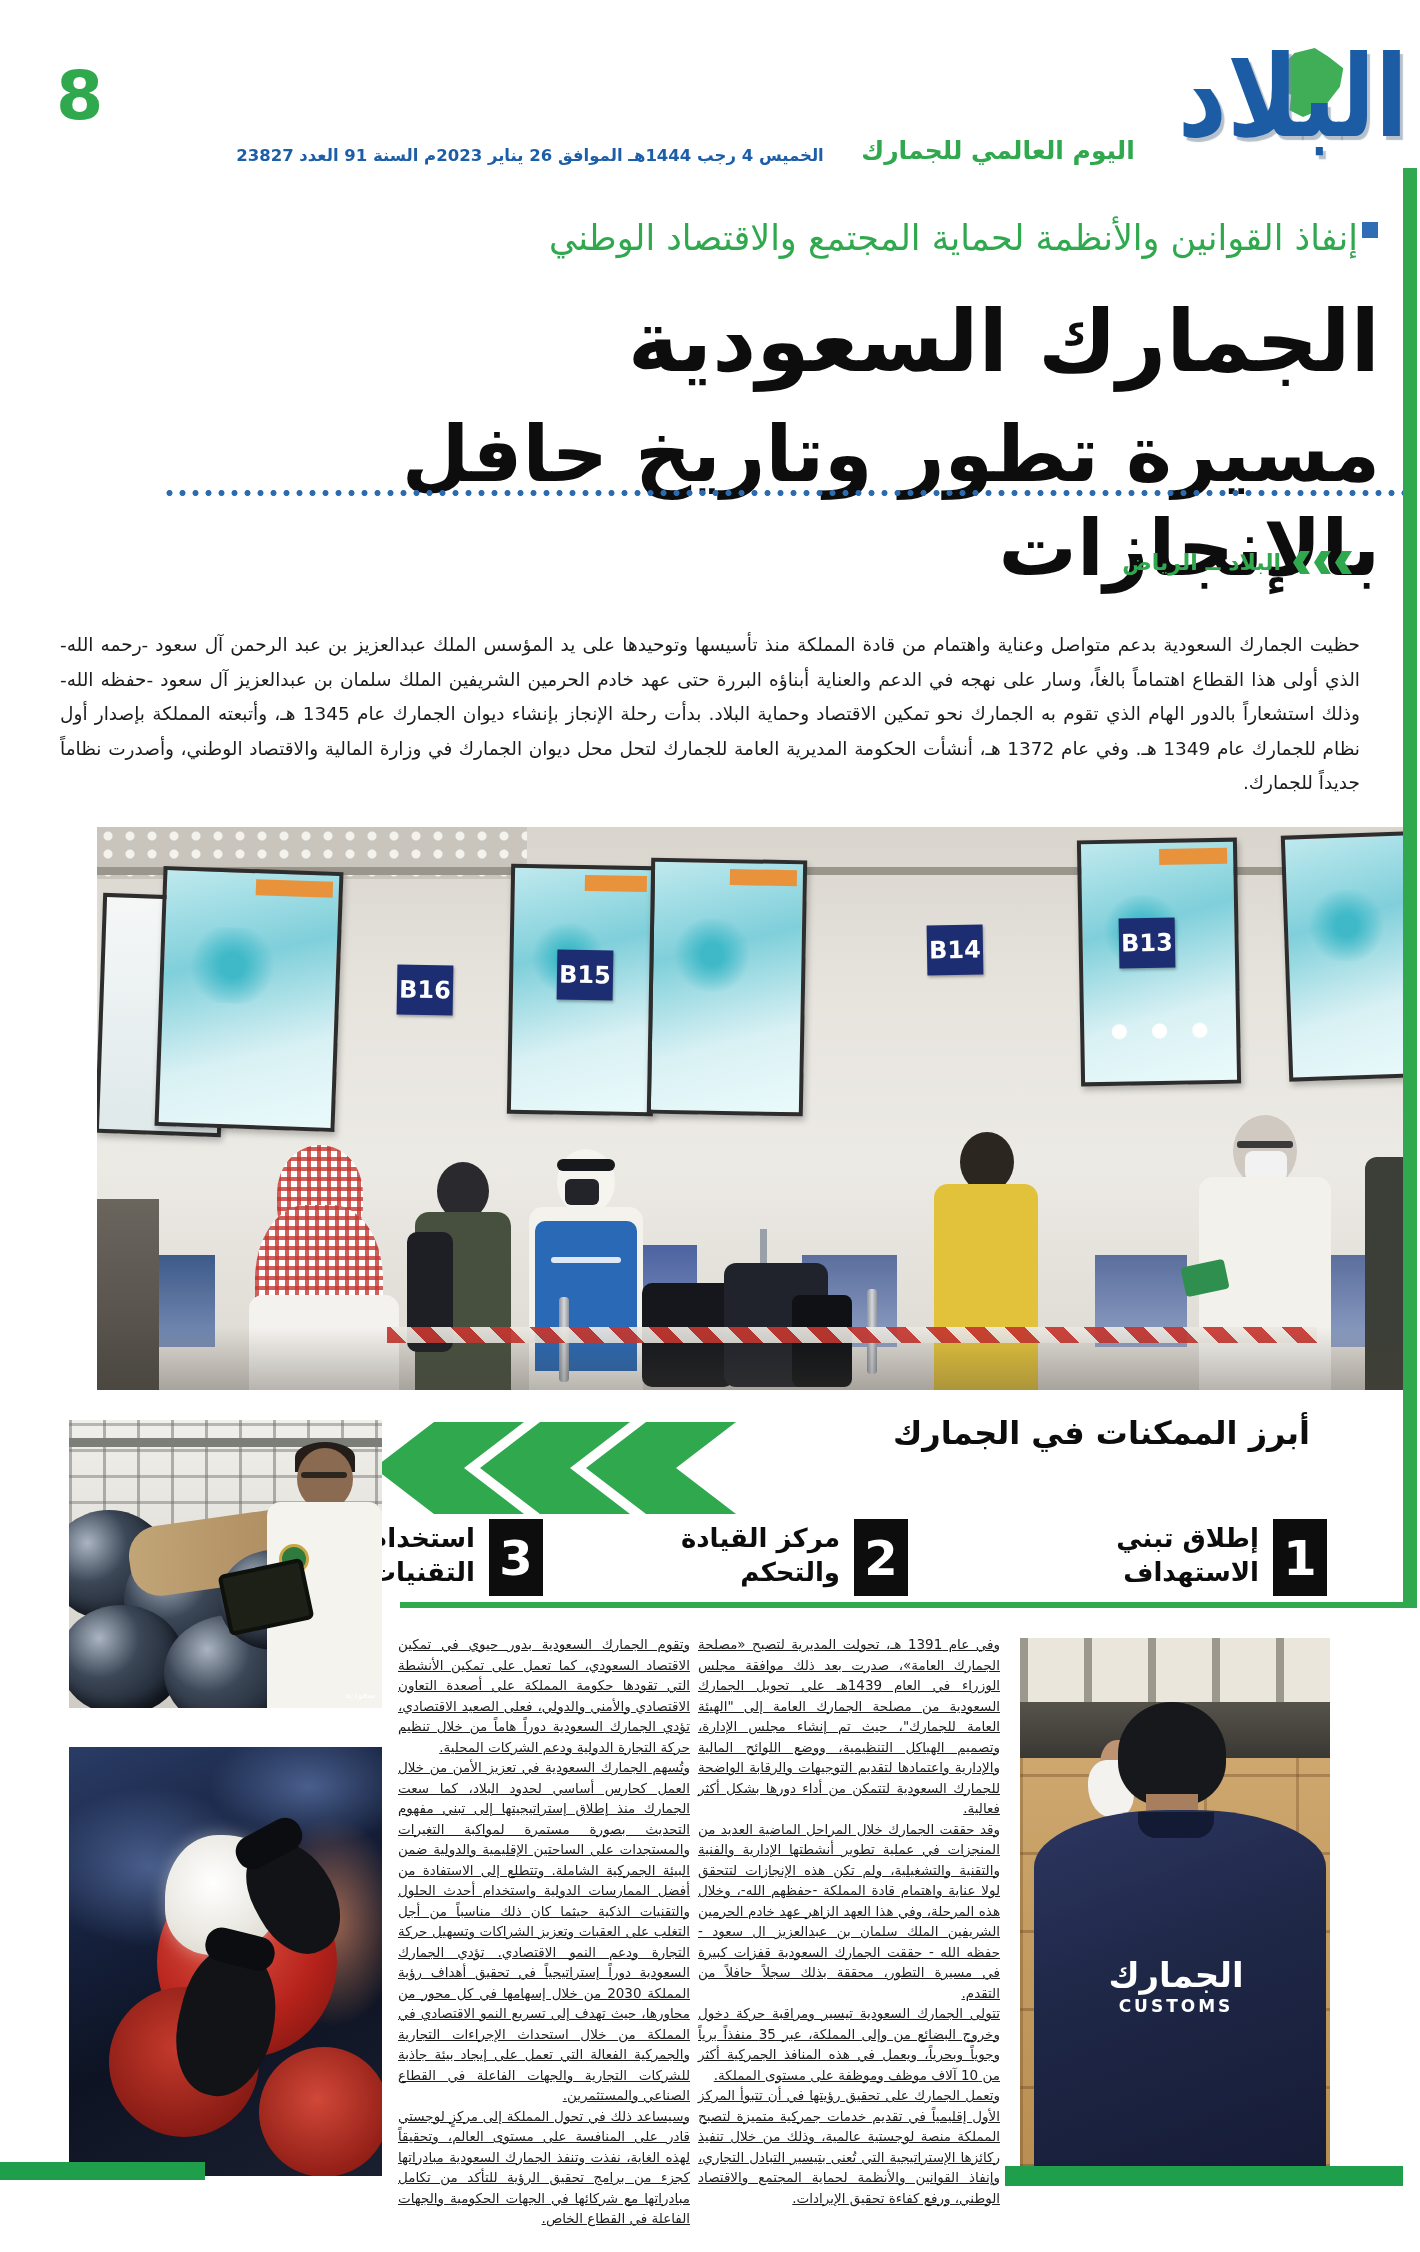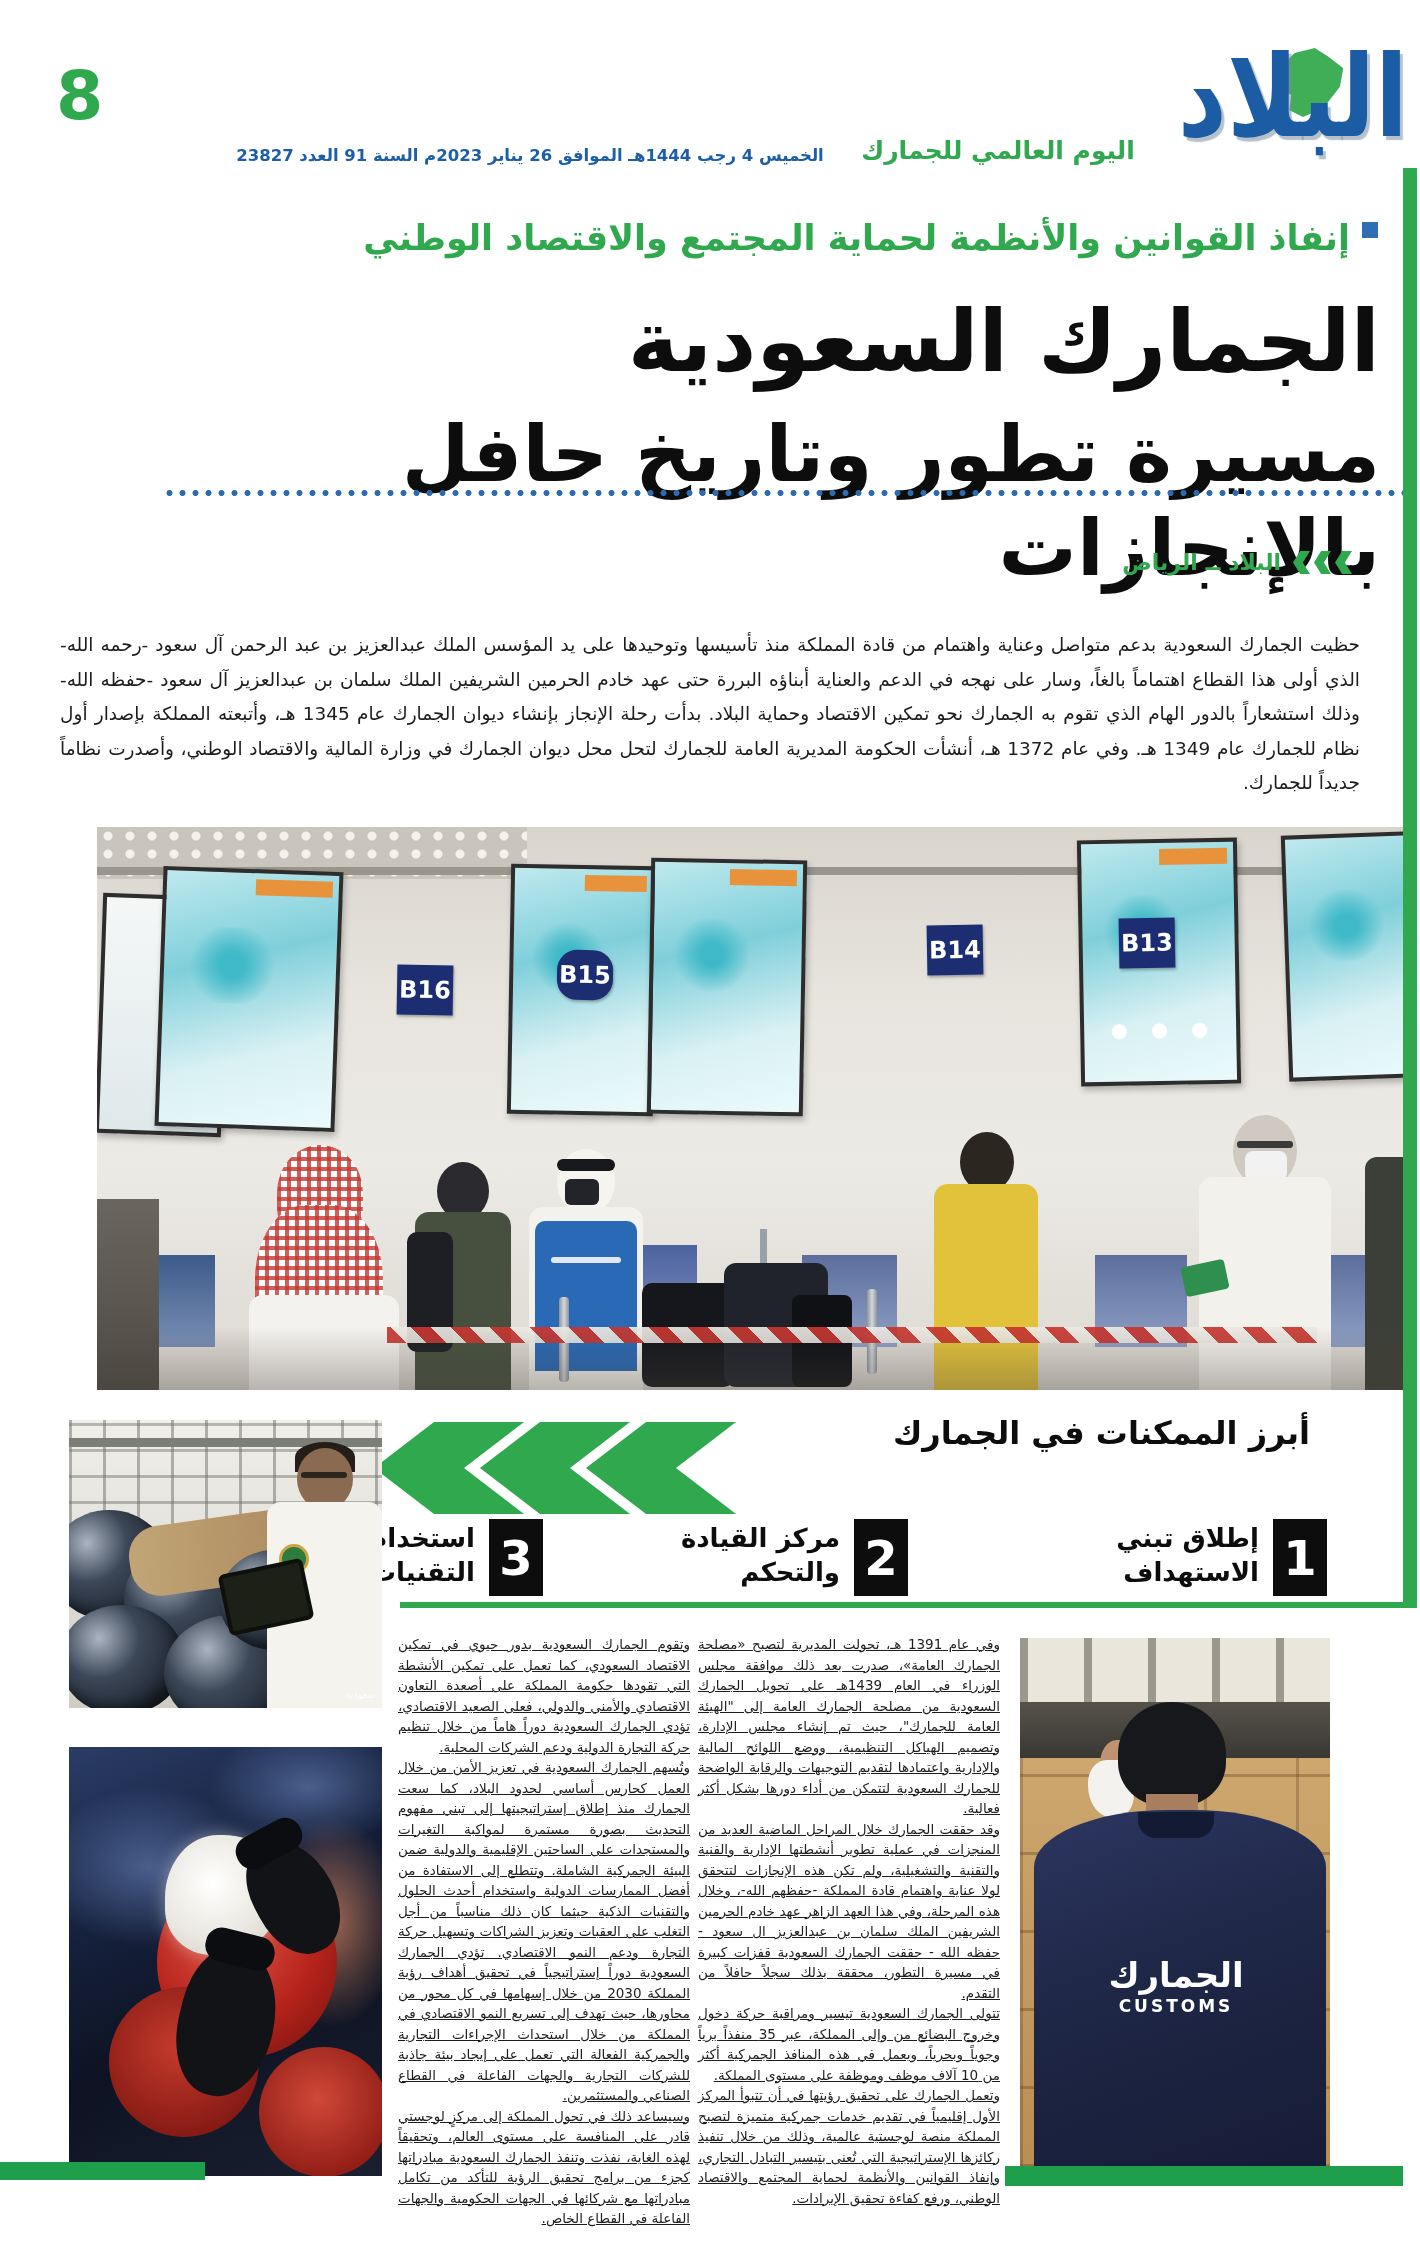--- a/index.html
+++ b/index.html
@@ -7,21 +7,21 @@
   .abs{position:absolute;}
   
   #page-number{left:56px;top:62px;font-size:68px;font-weight:bold;color:#2fa84e;line-height:1;}
   #date-line{left:230px;top:146px;width:600px;font-size:16.5px;font-weight:bold;color:#1c5ea8;direction:rtl;text-align:center;}
   #edition-label{left:858px;top:136px;width:280px;font-size:25px;font-weight:bold;color:#2fa84e;text-align:center;}
   #logo{left:1148px;top:28px;width:260px;height:140px;}
   #logo-map{position:absolute;left:118px;top:14px;width:84px;height:86px;z-index:0;}
   #logo-text{position:absolute;right:0;top:8px;font-size:96px;font-weight:bold;color:#1b5ca5;line-height:1.1;transform:scaleY(1.18);transform-origin:top right;text-shadow:3px 3px 1px rgba(120,140,160,.55);z-index:1;}
   
   #kicker-square{left:1362px;top:222px;width:16px;height:16px;background:#2f6db5;}
-  #kicker{right:70px;top:218px;width:1280px;font-size:35px;font-weight:bold;color:#2fa84e;text-align:right;}
+  #kicker{right:62px;top:218px;width:1280px;font-size:35px;font-weight:normal;color:#2fa84e;text-align:right;}
   #headline-1{right:40px;top:290px;width:1340px;font-size:86px;font-weight:bold;color:#0d0d0d;text-align:right;line-height:1.2;}
   #headline-2{right:40px;top:408px;width:1340px;font-size:78px;font-weight:bold;color:#0d0d0d;text-align:right;line-height:1.2;}
   #dotted-rule{left:163px;top:488px;width:1246px;height:10px;background-image:radial-gradient(circle,#2b6cb0 2.6px,rgba(0,0,0,0) 3.4px);background-size:13px 10px;background-repeat:repeat-x;background-position:left center;}
   #byline-row{right:68px;top:550px;display:flex;flex-direction:row;align-items:center;gap:10px;direction:rtl;}
   .chv-mini{width:17px;height:23px;background:#2fa84e;clip-path:polygon(100% 0,42% 0,0 50%,42% 100%,100% 100%,58% 50%);margin-left:-6px;}
   #byline-text{font-size:22px;font-weight:bold;color:#2fa84e;margin-right:8px;}
   #lead{right:60px;top:628px;width:1300px;font-size:18.5px;line-height:34.5px;color:#1c1c1c;text-align:justify;direction:rtl;font-weight:500;margin-left:24px;}
   
   .ph{position:absolute;overflow:hidden;}
   
@@ -33,21 +33,21 @@
   .screen .blob{position:absolute;left:12%;top:22%;width:55%;height:30%;background:radial-gradient(circle,#3fb9c8 20%,rgba(63,185,200,0) 70%);}
   .screen .icons{position:absolute;left:10%;bottom:12%;width:80%;height:18%;background-image:radial-gradient(circle,#ffffff 7px,rgba(0,0,0,0) 8px);background-size:33% 100%;}
   #scr1{left:2px;top:68px;width:118px;height:232px;background:linear-gradient(#f5f7f7,#dfe9ea);transform:rotate(2deg);}
   #scr2{left:62px;top:42px;width:172px;height:252px;transform:rotate(2deg);}
   #scr3{left:412px;top:38px;width:138px;height:242px;transform:rotate(1deg);}
   #scr4{left:552px;top:32px;width:148px;height:248px;transform:rotate(1deg);}
   #scr5{left:982px;top:12px;width:152px;height:238px;transform:rotate(-1deg);}
   #scr6{left:1188px;top:6px;width:148px;height:238px;transform:rotate(-2deg);}
   .gate{position:absolute;width:56px;height:50px;background:#1d2d72;color:#fff;font-weight:bold;font-size:24px;display:flex;align-items:center;justify-content:center;font-family:"DejaVu Sans",sans-serif;box-shadow:1px 2px 3px rgba(0,0,0,.3);}
   #gate1{left:300px;top:138px;transform:rotate(1deg);}
-  #gate2{left:460px;top:123px;transform:rotate(1deg);border-radius:20px;}
+  #gate2{left:460px;top:123px;transform:rotate(1deg);}
   #gate3{left:830px;top:98px;transform:rotate(-1deg);}
   #gate4{left:1022px;top:91px;transform:rotate(-1deg);}
   .winlow{position:absolute;top:428px;height:92px;background:linear-gradient(#5b6e9d,#8fa0c4);}
   #w1{left:18px;width:100px;background:linear-gradient(#3d5a8a,#7a8fb5);}
   #w2{left:205px;width:58px;background:linear-gradient(#2e5a50,#54806f);}
   #w3{left:508px;top:418px;height:100px;width:92px;position:absolute;background:linear-gradient(#4c63a0,#8495c2);}
   #w4{left:705px;width:95px;}
   #w5{left:998px;width:92px;}
   #w6{left:1228px;width:92px;}
   #alarm{left:352px;top:465px;width:12px;height:17px;background:#c03a2e;border-radius:2px;position:absolute;}

